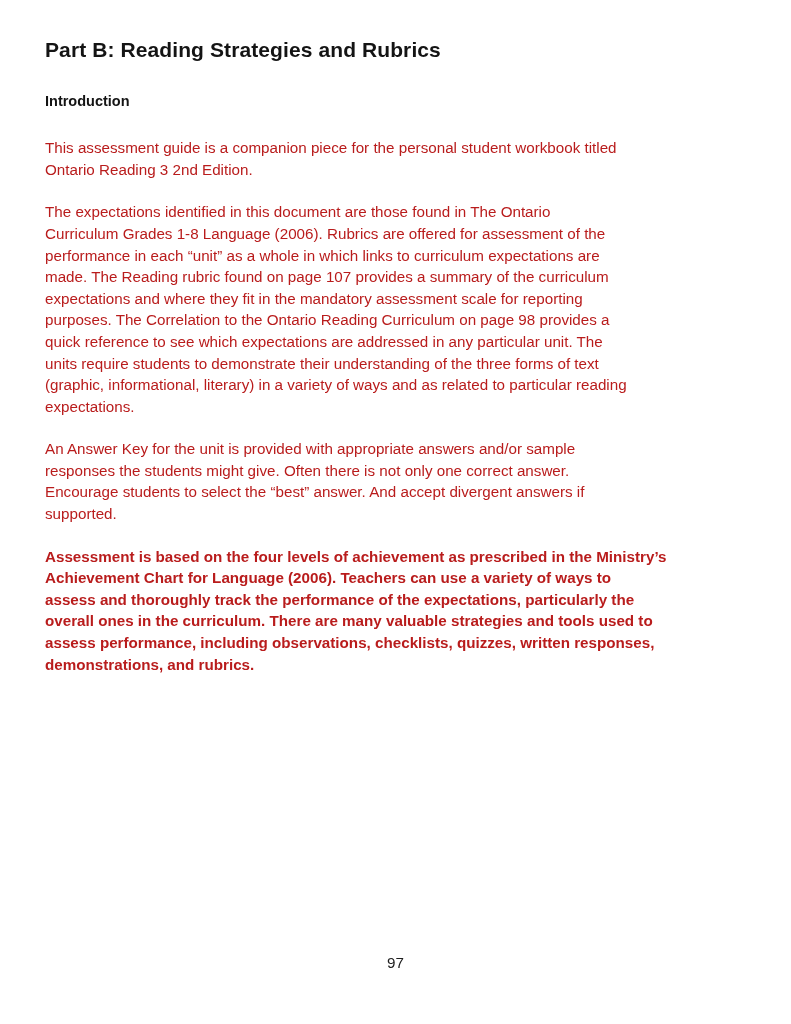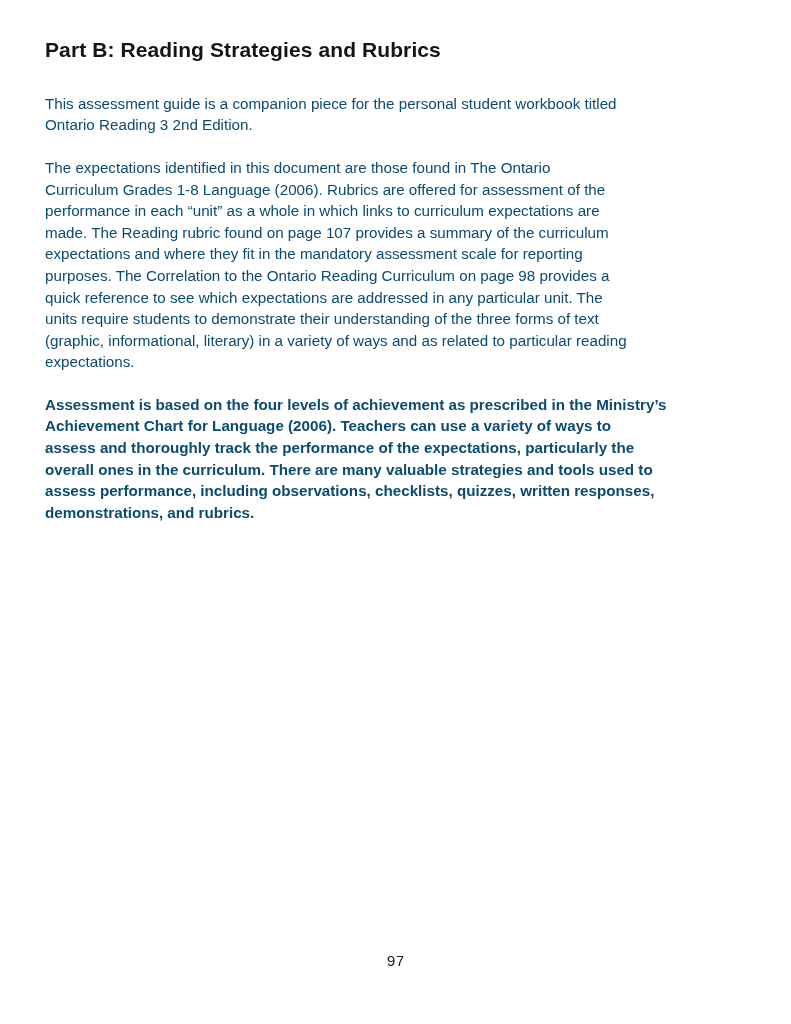--- a/index.html
+++ b/index.html
@@ -37,68 +37,72 @@
   .section-heading {
     font-size: 14.5px;
     font-weight: bold;
     color: #141414;
     margin: 0 0 27px 0;
     line-height: 1.2;
   }
   .para {
     font-size: 15.2px;
     font-weight: normal;
-    color: #0c4a6e;
+    color: #b91c1c;
     line-height: 21.6px;
     margin: 12px 0 21px 0;
     white-space: pre-line;
   }
   .para.caps-line {
     margin-bottom: 21px;
   }
   .para:last-child {
     margin-bottom: 0;
     font-weight: bold;
   }
   .page-number {
     position: absolute;
     left: 0;
     right: 0;
     top: 955px;
     text-align: center;
     font-size: 15.2px;
     color: #1d1d1d;
     line-height: 1;
-    font-family: Liberation Mono, monospace;
   }
 </style>
 </head>
 <body>
 
 <div class="page">
 
   <div class="content">
 
     <h1 class="doc-title">Part B: Reading Strategies and Rubrics</h1>
 
+    <h2 class="section-heading">Introduction</h2>
 
     <p class="para">This assessment guide is a companion piece for the personal student workbook titled
 Ontario Reading 3 2nd Edition.</p>
 
     <p class="para">The expectations identified in this document are those found in The Ontario
 Curriculum Grades 1-8 Language (2006). Rubrics are offered for assessment of the
 performance in each “unit” as a whole in which links to curriculum expectations are
 made. The Reading rubric found on page 107 provides a summary of the curriculum
 expectations and where they fit in the mandatory assessment scale for reporting
 purposes. The Correlation to the Ontario Reading Curriculum on page 98 provides a
 quick reference to see which expectations are addressed in any particular unit. The
 units require students to demonstrate their understanding of the three forms of text
 (graphic, informational, literary) in a variety of ways and as related to particular reading
 expectations.</p>
 
+    <p class="para">An Answer Key for the unit is provided with appropriate answers and/or sample
+responses the students might give. Often there is not only one correct answer.
+Encourage students to select the “best” answer. And accept divergent answers if
+supported.</p>
 
 
     <p class="para">Assessment is based on the four levels of achievement as prescribed in the Ministry’s
 Achievement Chart for Language (2006). Teachers can use a variety of ways to
 assess and thoroughly track the performance of the expectations, particularly the
 overall ones in the curriculum. There are many valuable strategies and tools used to
 assess performance, including observations, checklists, quizzes, written responses,
 demonstrations, and rubrics.</p>
 
   </div>

